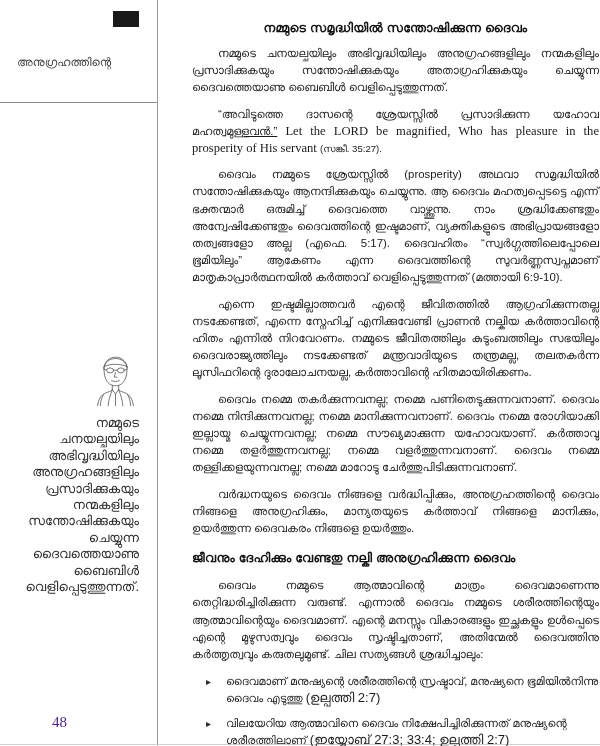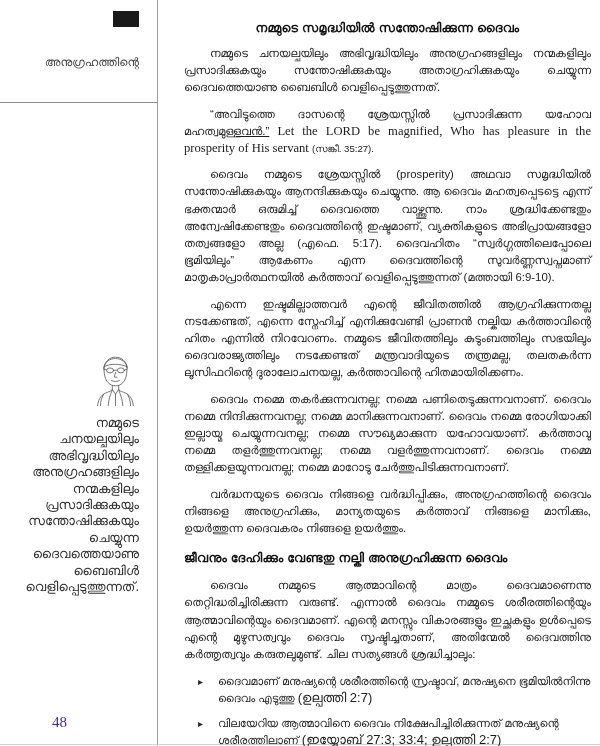--- a/index.html
+++ b/index.html
@@ -31,21 +31,20 @@
     top: 11px;
     width: 26px;
     height: 16px;
     background: #1a1a1a;
   }
   .running-head {
     position: absolute;
     right: 18px;
     top: 55px;
     width: 122px;
-    text-align: right;
     font-family: "Liberation Sans", "DejaVu Sans", sans-serif;
     font-size: 11.5px;
     line-height: 15.5px;
     color: #3c3c3c;
     letter-spacing: 0.1px;
   }
   .head-rule {
     position: absolute;
     left: 0;
     top: 102px;
@@ -99,21 +98,21 @@
     left: 0;
     top: 744px;
     width: 600px;
     height: 1px;
     background: #d2d2d2;
   }
 
   
   .body-col {
     position: absolute;
-    left: 184px;
+    left: 192px;
     top: 0;
     width: 407px;
     height: 746px;
   }
   .sec-title {
     margin: 0;
     font-family: "Liberation Sans", "DejaVu Sans", sans-serif;
     font-weight: bold;
     font-size: 12.6px;
     line-height: 16px;
@@ -207,22 +206,22 @@
         <path d="M15.4 38.6 C13.4 42, 12.6 45.6, 12.4 49.6"></path>
         <path d="M39.6 38.6 C41.6 42, 42.4 45.6, 42.6 49.6"></path>
       </g>
     </svg>
 
     <div class="pullquote">
       <span class="pq-line">നമ്മുടെ</span>
       <span class="pq-line">ചനയല്ചയിലും</span>
       <span class="pq-line">അഭിവൃദ്ധിയിലും</span>
       <span class="pq-line">അനുഗ്രഹങ്ങളിലും</span>
+      <span class="pq-line">പ്രസാദിക്കുകയും</span>
       <span class="pq-line">നന്മകളിലും</span>
-      <span class="pq-line">പ്രസാദിക്കുകയും</span>
       <span class="pq-line">സന്തോഷിക്കുകയും</span>
       <span class="pq-line">ചെയ്യുന്ന</span>
       <span class="pq-line">ദൈവത്തെയാണു</span>
       <span class="pq-line">ബൈബിൾ</span>
       <span class="pq-line">വെളിപ്പെടുത്തുന്നത്.</span>
     </div>
 
     <div class="folio">48</div>
   </div>
 

